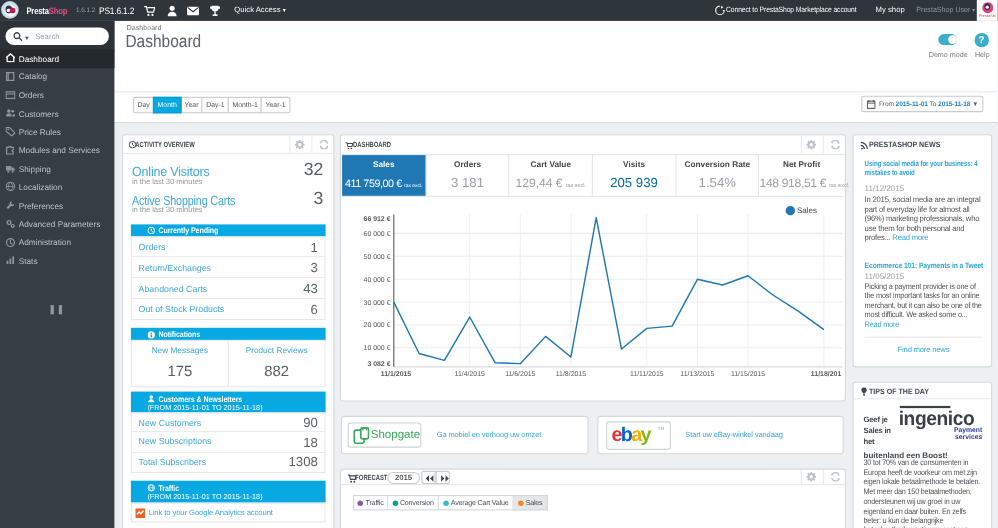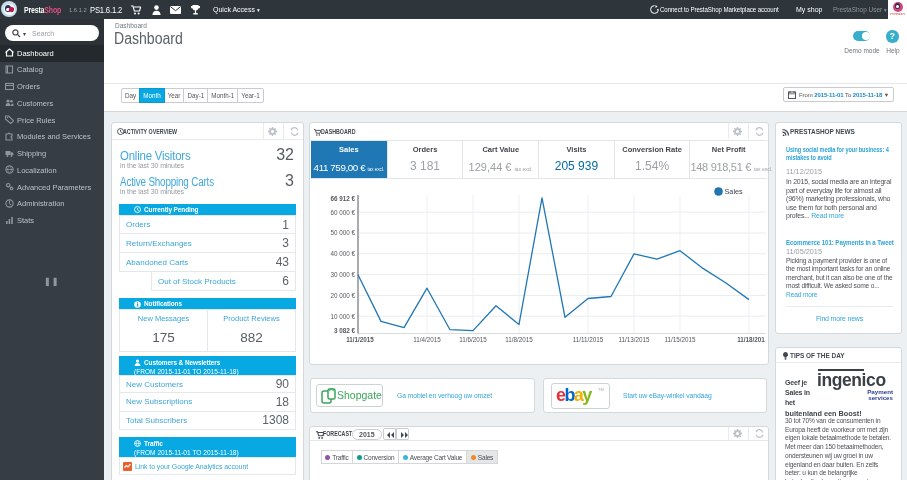--- a/index.html
+++ b/index.html
@@ -127,20 +127,26 @@
         </svg>
         <span style="position:absolute;left:17px;top:3.5px;font-size:7.5px;color:#bac1c7;">Shipping</span>
       </div>
       <div style="position:relative;height:16.75px;">
         <svg width="9" height="9" viewBox="0 0 9 9" style="position:absolute;left:5px;top:3px;">
           <circle cx="4.5" cy="4.5" r="3.8" fill="none" stroke="#8d969c" stroke-width="1"></circle>
           <path d="M0.7 4.5h7.6M4.5 0.7c-2.5 2.3-2.5 5.3 0 7.6 2.5-2.3 2.5-5.3 0-7.6z" fill="none" stroke="#8d969c" stroke-width="0.8"></path>
         </svg>
         <span style="position:absolute;left:17px;top:3.5px;font-size:7.5px;color:#bac1c7;">Localization</span>
       </div>
+      <div style="position:relative;height:16.75px;">
+        <svg width="9" height="9" viewBox="0 0 9 9" style="position:absolute;left:5px;top:3px;">
+          <path d="M6 1a2.3 2.3 0 00-2.3 3L1 6.7 2.3 8 5 5.3A2.3 2.3 0 008 3L6.5 4.2 5 2.8z" fill="#8d969c"></path>
+        </svg>
+        <span style="position:absolute;left:17px;top:3.5px;font-size:7.5px;color:#bac1c7;">Preferences</span>
+      </div>
       <div style="position:relative;height:16.75px;padding-left:24px;">
         <svg width="9" height="9" viewBox="0 0 9 9" style="position:absolute;left:5px;top:3px;">
           <circle cx="3.2" cy="3.2" r="1.7" fill="none" stroke="#8d969c" stroke-width="1.2"></circle>
           <circle cx="6.6" cy="6.4" r="1.3" fill="none" stroke="#8d969c" stroke-width="1.1"></circle>
         </svg>
         <span style="position:absolute;left:17px;top:3.5px;font-size:7.5px;color:#bac1c7;">Advanced Parameters</span>
       </div>
       <div style="position:relative;height:16.75px;">
         <svg width="9" height="9" viewBox="0 0 9 9" style="position:absolute;left:5px;top:3px;">
           <circle cx="4.5" cy="4.5" r="3.6" fill="none" stroke="#8d969c" stroke-width="1.1"></circle>
@@ -231,21 +237,21 @@
             <span class="rval">1</span>
           </div>
         <div class="row" style="height:19px;">
             <span class="rlab">Return/Exchanges</span>
             <span class="rval">3</span>
           </div>
         <div class="row" style="height:19px;">
             <span class="rlab">Abandoned Carts</span>
             <span class="rval">43</span>
           </div>
-        <div class="row" style="height:19px;margin-left:32px;">
+        <div class="row" style="height:19px;">
             <span class="rlab">Out of Stock Products</span>
             <span class="rval">6</span>
           </div>
         <div class="bluehead" style="height:11px;margin-top:7px;align-items:flex-end;">
           <svg width="7" height="7" viewBox="0 0 7 7" style="margin-right:3px;">
               <circle cx="3.5" cy="3.5" r="3.3" fill="#fff"></circle>
               <rect x="3" y="3" width="1.2" height="2.6" fill="#08a8e2"></rect>
               <rect x="3" y="1.4" width="1.2" height="1.2" fill="#08a8e2"></rect>
             </svg>
           <span class="bh">Notifications</span>

